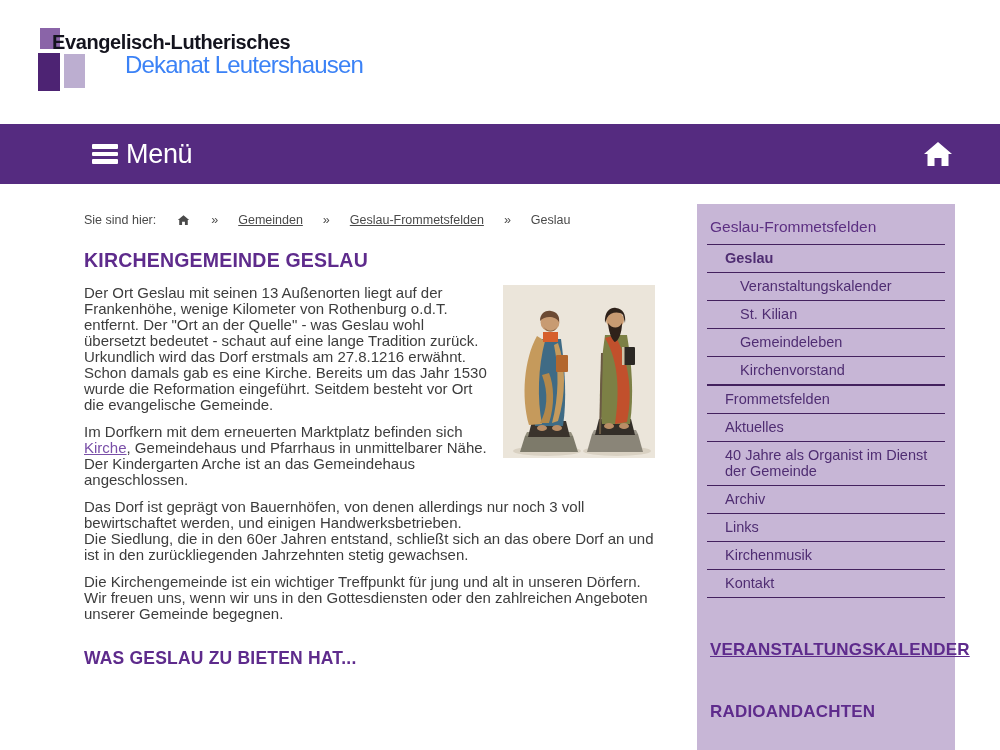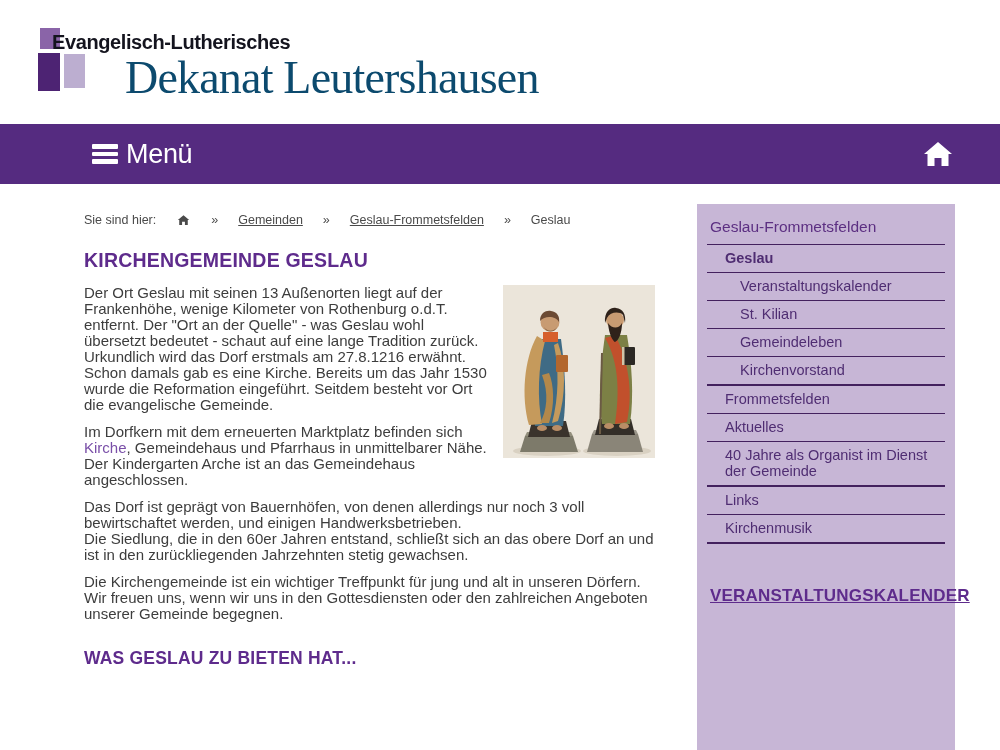--- a/index.html
+++ b/index.html
@@ -7,22 +7,22 @@
     font-family:"Liberation Sans", sans-serif; }
 
   
   .site-header { position:relative; height:124px; background:#fff; }
   .logo { position:absolute; left:38px; top:28px; width:48px; height:64px; }
   .logo .sq-mid  { position:absolute; left:2px;  top:0;    width:20px; height:21px; background:#8a64a8; }
   .logo .sq-dark { position:absolute; left:0;    top:25px; width:22px; height:38px; background:#4d2373; }
   .logo .sq-light{ position:absolute; left:26px; top:26px; width:21px; height:34px; background:#bcaed0; }
   .brand-line1 { position:absolute; left:52px; top:31px; font-size:20px; font-weight:600;
     color:#14141e; letter-spacing:-0.4px; }
-  .brand-line2 { position:absolute; left:125px; top:51px; font-size:46px; font-weight:500;
-    color:#0c4a6e; letter-spacing:-0.8px;font-family:Liberation Serif, serif; }
+  .brand-line2 { position:absolute; left:125px; top:51px; font-size:24px; font-weight:500;
+    color:#3b82f6; letter-spacing:-0.8px; }
 
   
   .nav-bar { height:60px; background:#552b80; display:flex; align-items:center; }
   .menu-toggle { display:flex; align-items:center; margin-left:92px; cursor:pointer; }
   .hamburger { width:26px; display:flex; flex-direction:column; gap:3px; }
   .hamburger span { display:block; height:4.5px; background:#fff; border-radius:1px; }
   .menu-label { color:#fff; font-size:27px; margin-left:8px; font-weight:400; letter-spacing:-0.3px; }
   .home-btn { margin-left:auto; margin-right:46px; cursor:pointer; display:flex; }
 
   
@@ -37,21 +37,21 @@
   .crumb-home { display:inline-flex; margin:0 1px; }
 
   
   .page-title { margin-top:22px; margin-bottom:13px; font-size:19.5px; font-weight:bold;
     color:#5e2b8c; letter-spacing:0.2px; }
   .section-title { margin-top:28px; margin-bottom:8px; font-size:17.5px; font-weight:bold;
     color:#5e2b8c; letter-spacing:0.2px; }
   .content-body { font-size:15px; line-height:16px; color:#3d3d3d; }
   .content-body p { margin-bottom:11px; margin-top:0; }
   .statues { float:right; margin:0 0 10px 14px; width:152px; height:173px; }
-  .text-link { color:#7a4fa8; cursor:pointer; }
+  .text-link { color:#7a4fa8; text-decoration:underline; cursor:pointer; }
 
   
   .sb-title { padding:8px 10px 8px 13px; font-size:15.5px; color:#5c2f82; }
   .sb-sep { border:none; border-top:1px solid #43215e; margin:0 10px; }
   .sb-item { padding:5px 10px 6px 28px; font-size:14.5px; color:#4f2d72; cursor:pointer; }
   .sb-item.lvl2 { padding-left:43px; }
   .sb-item.active { font-weight:bold; }
   .sb-cal-link { display:inline-block; margin:42px 10px 0 13px; font-size:17px; font-weight:bold;
     color:#5e2b8c; text-decoration:underline; letter-spacing:0.2px; cursor:pointer; }
   .sb-radio-title { margin:42px 10px 0 13px; font-size:17px; font-weight:bold;
@@ -174,24 +174,27 @@
     <hr class="sb-sep">
     <div class="sb-item lvl2">Kirchenvorstand</div>
     <hr class="sb-sep">
     <hr class="sb-sep">
     <div class="sb-item">Frommetsfelden</div>
     <hr class="sb-sep">
     <div class="sb-item">Aktuelles</div>
     <hr class="sb-sep">
     <div class="sb-item">40 Jahre als Organist im Dienst der Gemeinde</div>
     <hr class="sb-sep">
+    <div class="sb-item">Archiv</div>
     <hr class="sb-sep">
     <div class="sb-item">Links</div>
     <hr class="sb-sep">
     <div class="sb-item">Kirchenmusik</div>
     <hr class="sb-sep">
+    <div class="sb-item">Kontakt</div>
     <hr class="sb-sep">
 
     <a class="sb-cal-link">VERANSTALTUNGSKALENDER</a>
 
+    <div class="sb-radio-title">RADIOANDACHTEN</div>
     
   </div>
 </div>
 
 </body></html>

